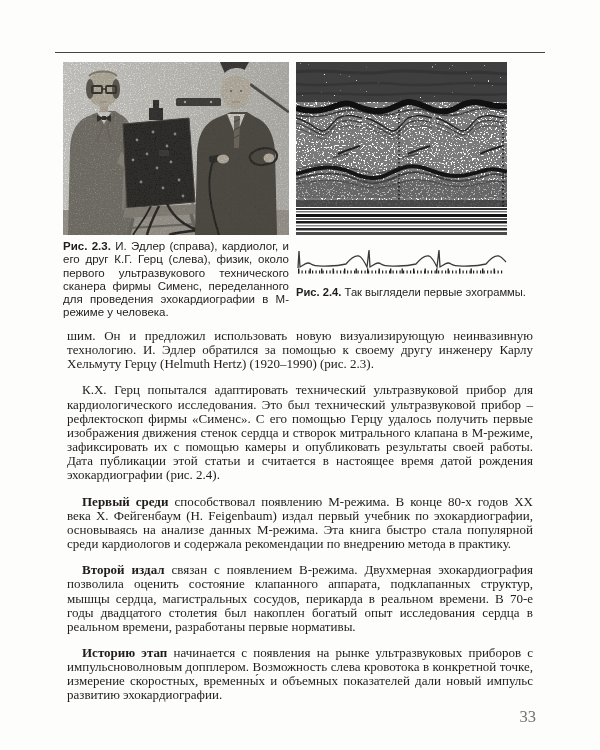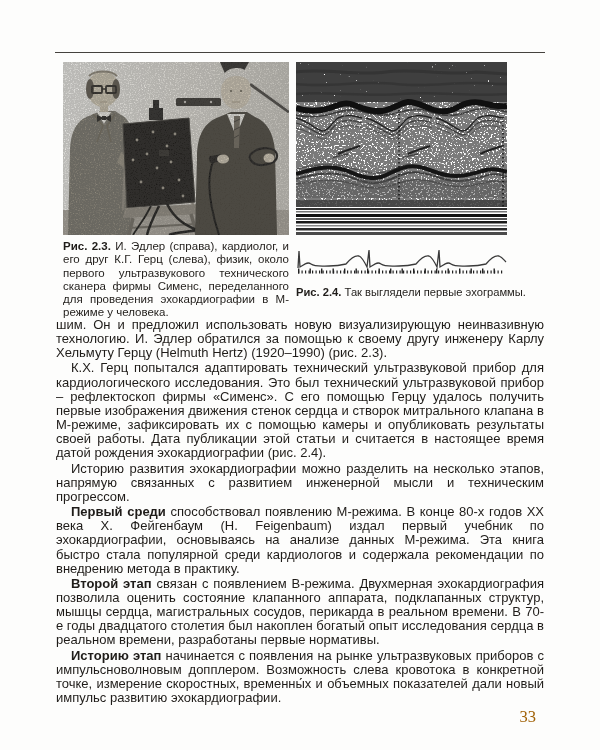--- a/index.html
+++ b/index.html
@@ -13,25 +13,25 @@
   .fig-right{position:absolute;left:233px;top:0;width:222px;}
   svg.photo{display:block;width:226px;height:173px;}
   svg.echo{display:block;width:211px;height:173px;}
   svg.ecg{display:block;width:211px;height:30px;margin-top:9px;}
   .caption{font-size:11.5px;line-height:13.3px;text-align:justify;color:#201d1a;}
   .cap23{margin-top:5px;width:226px;}
   .cap24{margin-top:12px;width:222px;font-size:11.2px;white-space:nowrap;text-align:left;}
   .caption b{font-weight:bold;}
   .body-text{position:absolute;top:317px;left:55px;width:490px;
         font-size:13px;line-height:14.15px;text-align:justify;hyphens:auto;-webkit-hyphens:auto;}
-  .body-text p{margin:1px;text-indent:15px;}
+  .body-text p{margin:12px;text-indent:15px;font-family:Liberation Serif, serif;}
   .body-text p.first{text-indent:0;}
   .body-text b{font-weight:bold;}
   .page-number{position:absolute;top:707px;right:64px;font-family:"Liberation Serif",serif;
-        font-size:16.5px;color:#a16207;}
+        font-size:16.5px;color:#737373;}
 </style>
 </head>
 <body>
 
 <div class="page">
 
   <div class="head-rule"></div>
 
   <div class="figures">
 
@@ -217,28 +217,25 @@
   </div>
 
   <div class="body-text">
     <p class="first">
       <span>шим. Он и предложил использовать новую визуализирующую неинвазивную технологию. И. Эдлер обратился за помощью к своему другу инженеру Карлу Хельмуту Герцу (Helmuth Hertz) (1920–1990) (рис. 2.3).</span>
     </p>
     <p>
       <span>К.Х. Герц попытался адаптировать технический ультразвуковой прибор для кардиологического исследования. Это был технический ультразвуковой прибор – рефлектоскоп фирмы «Сименс». С его помощью Герцу удалось получить первые изображения движения стенок сердца и створок митрального клапана в М-режиме, зафиксировать их с помощью камеры и опубликовать результаты своей работы. Дата публикации этой статьи и считается в настоящее время датой рождения эхокардиографии (рис. 2.4).</span>
     </p>
     <p>
-      <span>Историю развития эхокардиографии можно разделить на несколько этапов, напрямую связанных с развитием инженерной мысли и техническим прогрессом.</span>
-    </p>
-    <p>
       <b>Первый среди</b>
       <span>способствовал появлению М-режима. В конце 80-х годов XX века Х. Фейгенбаум (H. Feigenbaum) издал первый учебник по эхокардиографии, основываясь на анализе данных М-режима. Эта книга быстро стала популярной среди кардиологов и содержала рекомендации по внедрению метода в практику.</span>
     </p>
     <p>
-      <b>Второй этап</b>
+      <b>Второй издал</b>
       <span>связан с появлением В-режима. Двухмерная эхокардиография позволила оценить состояние клапанного аппарата, подклапанных структур, мышцы сердца, магистральных сосудов, перикарда в реальном времени. В 70-е годы двадцатого столетия был накоплен богатый опыт исследования сердца в реальном времени, разработаны первые нормативы.</span>
     </p>
     <p>
       <b>Историю этап</b>
       <span>начинается с появления на рынке ультразвуковых приборов с импульсноволновым допплером. Возможность слева кровотока в конкретной точке, измерение скоростных, временны́х и объемных показателей дали новый импульс развитию эхокардиографии.</span>
     </p>
   </div>
 
   <div class="page-number">33</div>
 

